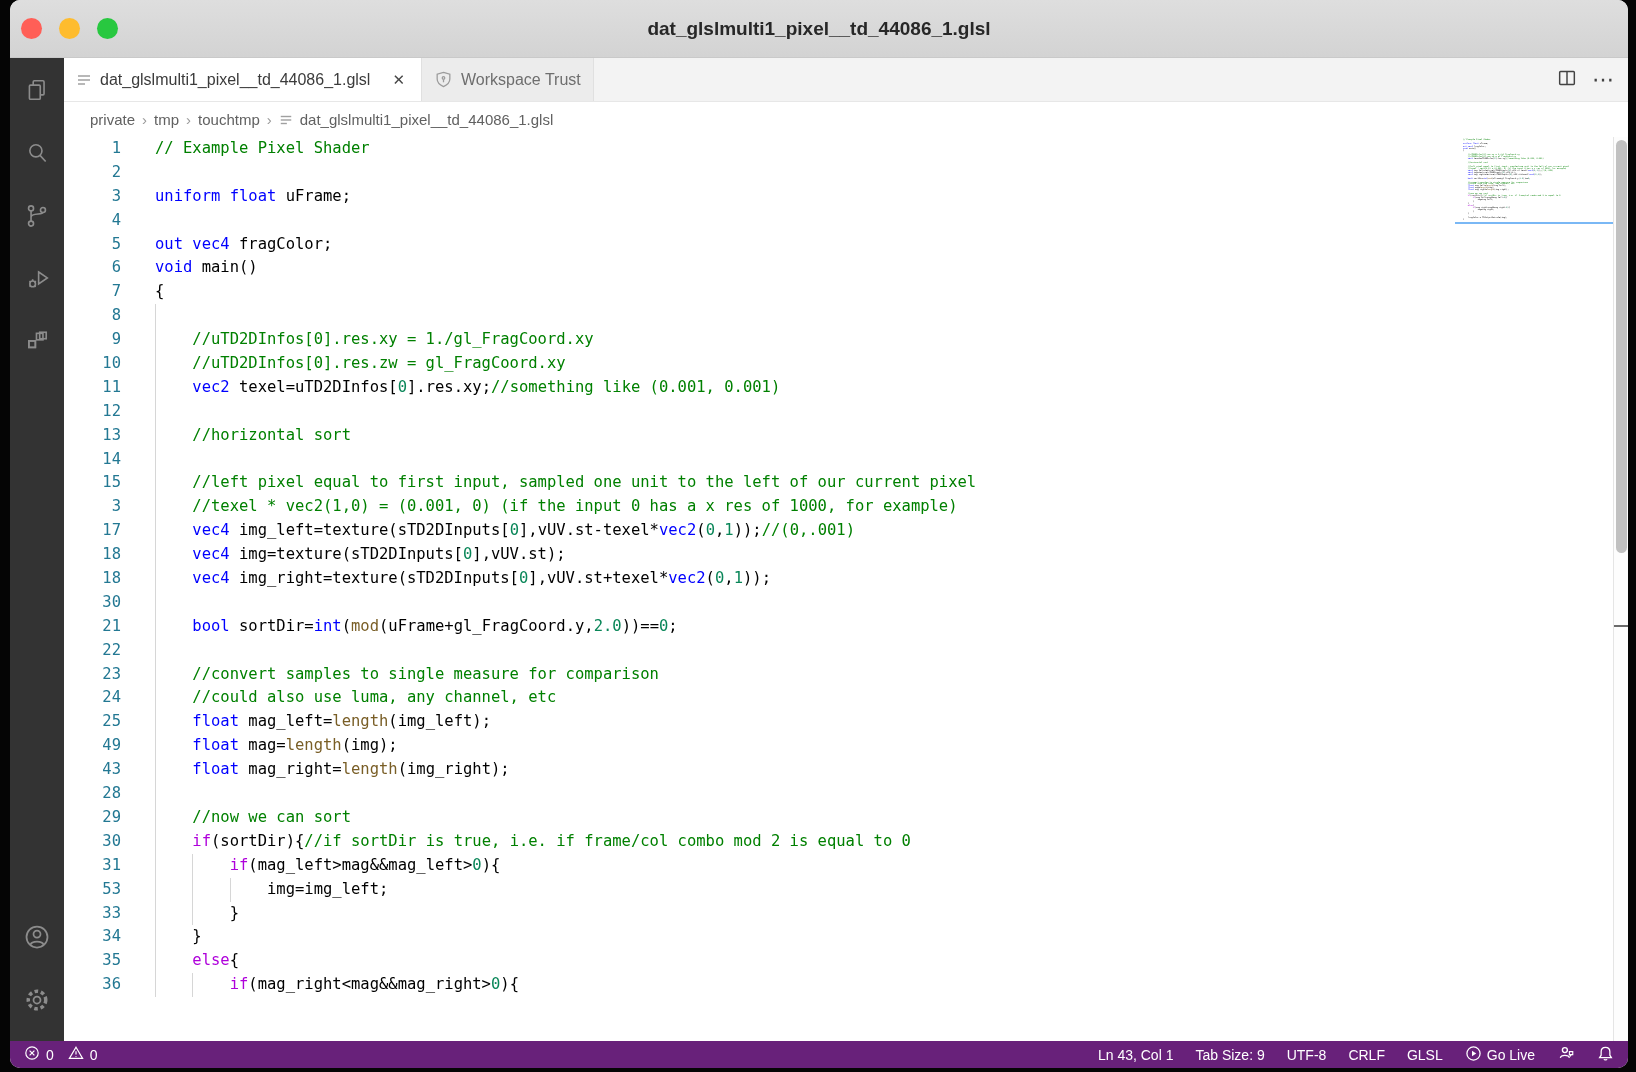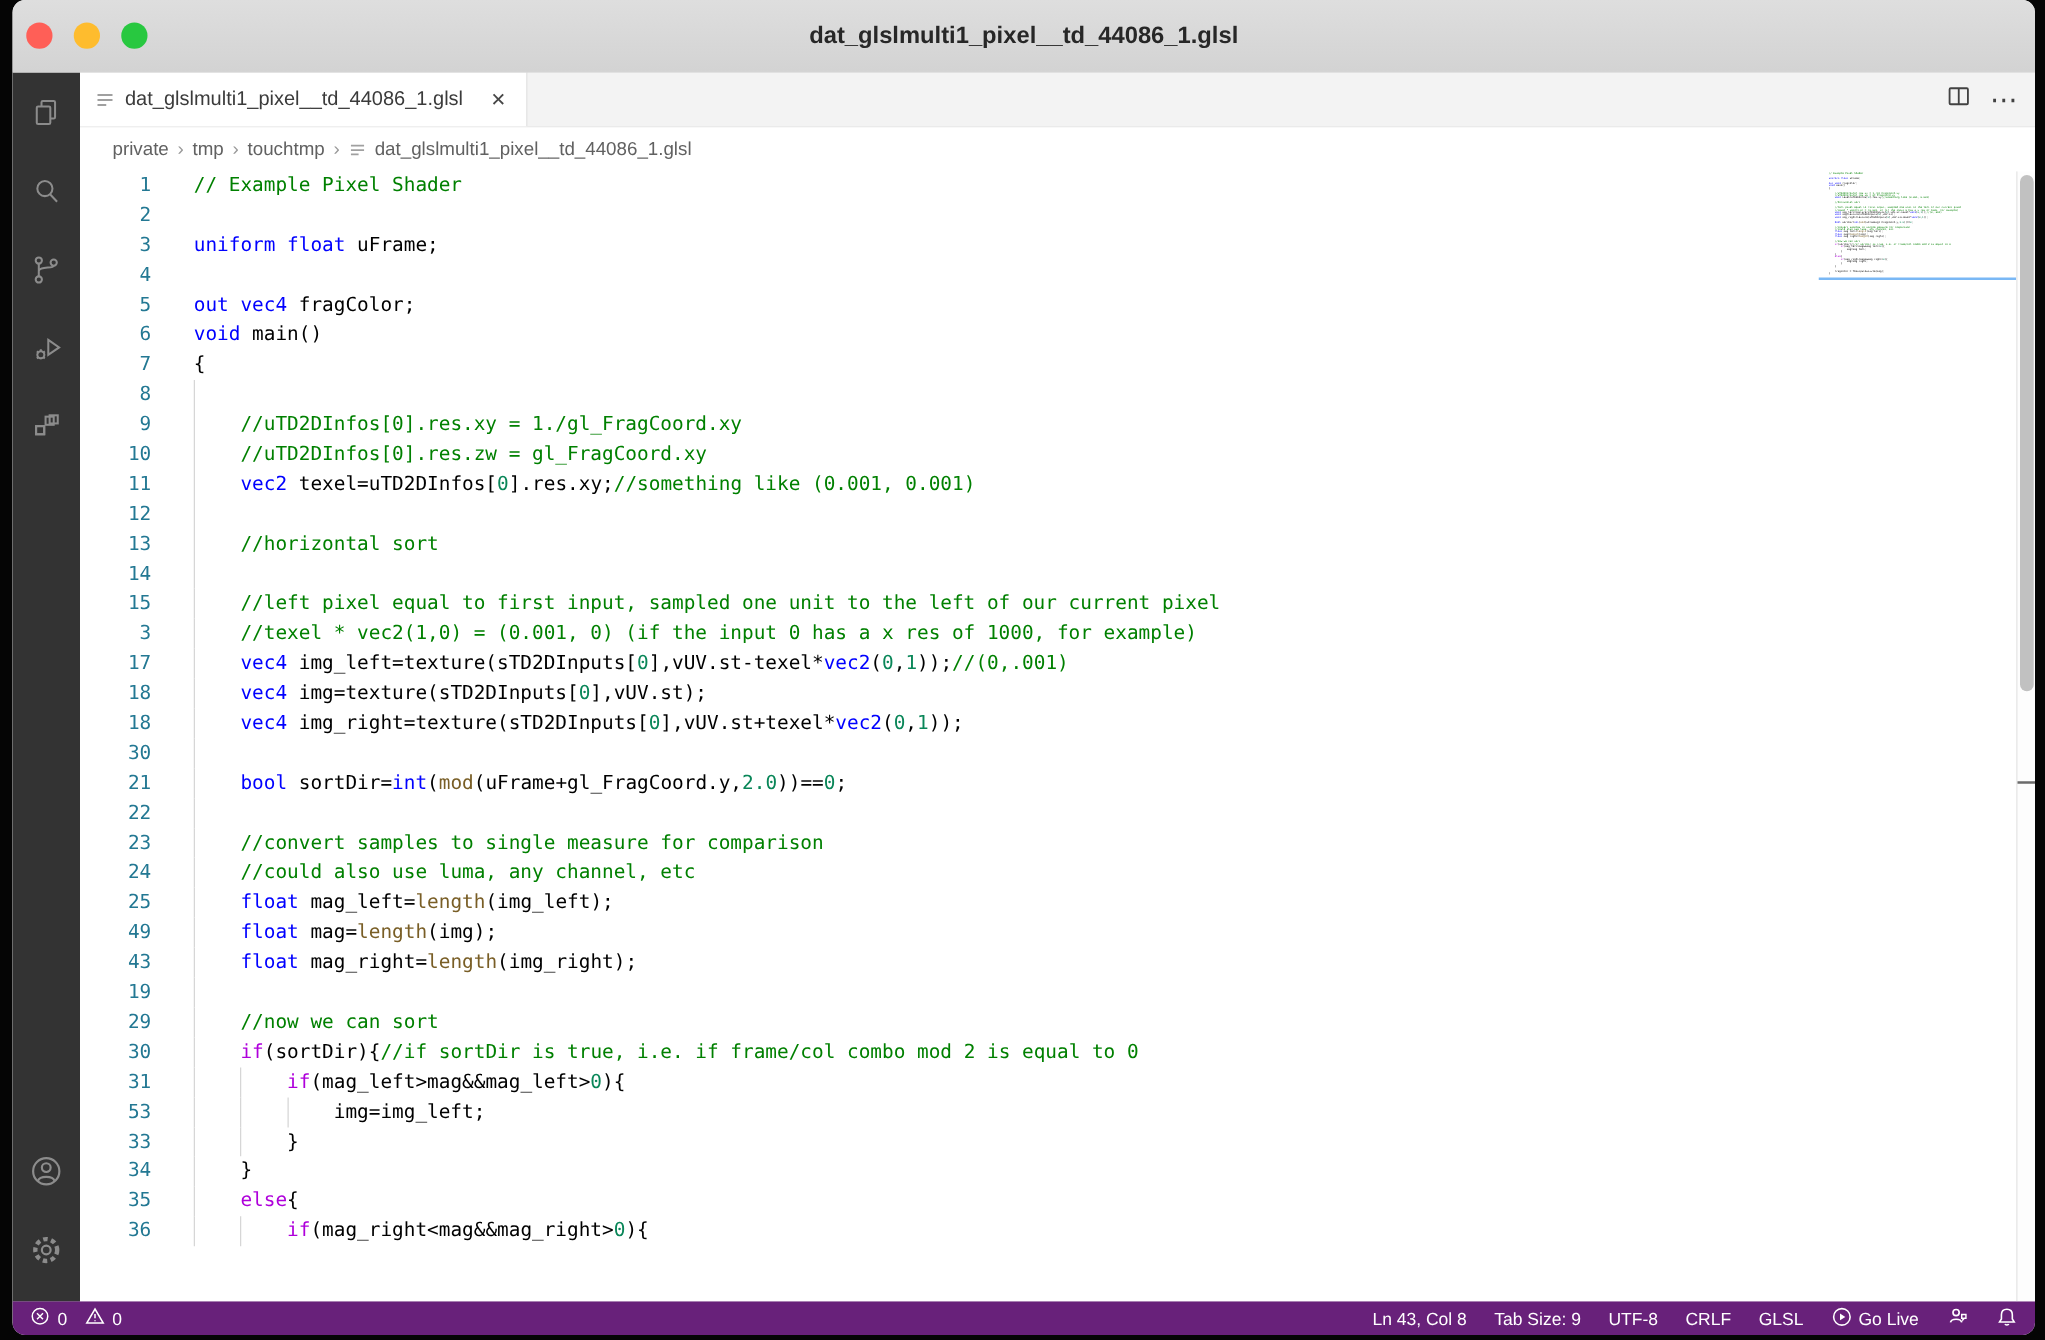--- a/index.html
+++ b/index.html
@@ -139,20 +139,30 @@
             <svg width="16" height="16" viewBox="0 0 16 16">
                 <g stroke="#a0a0a0" stroke-width="1.6">
                   <line x1="2" y1="4" x2="14" y2="4"></line>
                   <line x1="2" y1="8" x2="14" y2="8"></line>
                   <line x1="2" y1="12" x2="9" y2="12"></line>
                 </g>
               </svg>
           </span>
           <span>dat_glslmulti1_pixel__td_44086_1.glsl</span>
           <span class="tabclose">✕</span>
+        </div>
+        <div class="tab inactive">
+          <span class="tinyicon">
+            <svg width="19" height="19" viewBox="0 0 24 24" fill="none" stroke="#9b9b9b" stroke-width="1.6">
+                <path d="M12 3 l8 2.2 v6.3 c0 4.5-3.5 7.5-8 9.5 c-4.5-2-8-5-8-9.5 v-6.3 z"></path>
+                <circle cx="12" cy="10" r="1.6"></circle>
+                <line x1="12" y1="12" x2="12" y2="15.5"></line>
+              </svg>
+          </span>
+          <span>Workspace Trust</span>
         </div>
         <div class="tabactions">
           <span>
             <svg width="22" height="22" viewBox="0 0 24 24" fill="none" stroke="#424242" stroke-width="1.6">
                 <rect x="4" y="5" width="16" height="14" rx="1"></rect>
                 <line x1="12" y1="5" x2="12" y2="19"></line>
               </svg>
           </span>
           <span class="moredots">⋯</span>
         </div>
@@ -199,21 +209,21 @@
             <div class="gnum">18</div>
             <div class="gnum">18</div>
             <div class="gnum">30</div>
             <div class="gnum">21</div>
             <div class="gnum">22</div>
             <div class="gnum">23</div>
             <div class="gnum">24</div>
             <div class="gnum">25</div>
             <div class="gnum">49</div>
             <div class="gnum">43</div>
-            <div class="gnum">19</div>
+            <div class="gnum">28</div>
             <div class="gnum">29</div>
             <div class="gnum">30</div>
             <div class="gnum">31</div>
             <div class="gnum">53</div>
             <div class="gnum">33</div>
             <div class="gnum">34</div>
             <div class="gnum">35</div>
             <div class="gnum">36</div>
           </div>
         <div class="codearea"><div class="cline"><span class="tk-c">// Example Pixel Shader</span></div><div class="cline"></div><div class="cline"><span class="tk-k">uniform</span><span class="tk-p"> </span><span class="tk-k">float</span><span class="tk-p"> uFrame;</span></div><div class="cline"></div><div class="cline"><span class="tk-k">out</span><span class="tk-p"> </span><span class="tk-k">vec4</span><span class="tk-p"> fragColor;</span></div><div class="cline"><span class="tk-k">void</span><span class="tk-p"> main()</span></div><div class="cline"><span class="tk-p">{</span></div><div class="cline"><span class="guide" style="left: 0px;"></span></div><div class="cline"><span class="guide" style="left: 0px;"></span><span class="tk-p">    </span><span class="tk-c">//uTD2DInfos[0].res.xy = 1./gl_FragCoord.xy</span></div><div class="cline"><span class="guide" style="left: 0px;"></span><span class="tk-p">    </span><span class="tk-c">//uTD2DInfos[0].res.zw = gl_FragCoord.xy</span></div><div class="cline"><span class="guide" style="left: 0px;"></span><span class="tk-p">    </span><span class="tk-k">vec2</span><span class="tk-p"> texel=uTD2DInfos[</span><span class="tk-n">0</span><span class="tk-p">].res.xy;</span><span class="tk-c">//something like (0.001, 0.001)</span></div><div class="cline"><span class="guide" style="left: 0px;"></span></div><div class="cline"><span class="guide" style="left: 0px;"></span><span class="tk-p">    </span><span class="tk-c">//horizontal sort</span></div><div class="cline"><span class="guide" style="left: 0px;"></span></div><div class="cline"><span class="guide" style="left: 0px;"></span><span class="tk-p">    </span><span class="tk-c">//left pixel equal to first input, sampled one unit to the left of our current pixel</span></div><div class="cline"><span class="guide" style="left: 0px;"></span><span class="tk-p">    </span><span class="tk-c">//texel * vec2(1,0) = (0.001, 0) (if the input 0 has a x res of 1000, for example)</span></div><div class="cline"><span class="guide" style="left: 0px;"></span><span class="tk-p">    </span><span class="tk-k">vec4</span><span class="tk-p"> img_left=texture(sTD2DInputs[</span><span class="tk-n">0</span><span class="tk-p">],vUV.st-texel*</span><span class="tk-k">vec2</span><span class="tk-p">(</span><span class="tk-n">0</span><span class="tk-p">,</span><span class="tk-n">1</span><span class="tk-p">));</span><span class="tk-c">//(0,.001)</span></div><div class="cline"><span class="guide" style="left: 0px;"></span><span class="tk-p">    </span><span class="tk-k">vec4</span><span class="tk-p"> img=texture(sTD2DInputs[</span><span class="tk-n">0</span><span class="tk-p">],vUV.st);</span></div><div class="cline"><span class="guide" style="left: 0px;"></span><span class="tk-p">    </span><span class="tk-k">vec4</span><span class="tk-p"> img_right=texture(sTD2DInputs[</span><span class="tk-n">0</span><span class="tk-p">],vUV.st+texel*</span><span class="tk-k">vec2</span><span class="tk-p">(</span><span class="tk-n">0</span><span class="tk-p">,</span><span class="tk-n">1</span><span class="tk-p">));</span></div><div class="cline"><span class="guide" style="left: 0px;"></span></div><div class="cline"><span class="guide" style="left: 0px;"></span><span class="tk-p">    </span><span class="tk-k">bool</span><span class="tk-p"> sortDir=</span><span class="tk-k">int</span><span class="tk-p">(</span><span class="tk-f">mod</span><span class="tk-p">(uFrame+gl_FragCoord.y,</span><span class="tk-n">2.0</span><span class="tk-p">))==</span><span class="tk-n">0</span><span class="tk-p">;</span></div><div class="cline"><span class="guide" style="left: 0px;"></span></div><div class="cline"><span class="guide" style="left: 0px;"></span><span class="tk-p">    </span><span class="tk-c">//convert samples to single measure for comparison</span></div><div class="cline"><span class="guide" style="left: 0px;"></span><span class="tk-p">    </span><span class="tk-c">//could also use luma, any channel, etc</span></div><div class="cline"><span class="guide" style="left: 0px;"></span><span class="tk-p">    </span><span class="tk-k">float</span><span class="tk-p"> mag_left=</span><span class="tk-f">length</span><span class="tk-p">(img_left);</span></div><div class="cline"><span class="guide" style="left: 0px;"></span><span class="tk-p">    </span><span class="tk-k">float</span><span class="tk-p"> mag=</span><span class="tk-f">length</span><span class="tk-p">(img);</span></div><div class="cline"><span class="guide" style="left: 0px;"></span><span class="tk-p">    </span><span class="tk-k">float</span><span class="tk-p"> mag_right=</span><span class="tk-f">length</span><span class="tk-p">(img_right);</span></div><div class="cline"><span class="guide" style="left: 0px;"></span></div><div class="cline"><span class="guide" style="left: 0px;"></span><span class="tk-p">    </span><span class="tk-c">//now we can sort</span></div><div class="cline"><span class="guide" style="left: 0px;"></span><span class="tk-p">    </span><span class="tk-x">if</span><span class="tk-p">(sortDir){</span><span class="tk-c">//if sortDir is true, i.e. if frame/col combo mod 2 is equal to 0</span></div><div class="cline"><span class="guide" style="left: 0px;"></span><span class="guide" style="left: 37.332px;"></span><span class="tk-p">        </span><span class="tk-x">if</span><span class="tk-p">(mag_left&gt;mag&amp;&amp;mag_left&gt;</span><span class="tk-n">0</span><span class="tk-p">){</span></div><div class="cline"><span class="guide" style="left: 0px;"></span><span class="guide" style="left: 37.332px;"></span><span class="guide" style="left: 74.664px;"></span><span class="tk-p">            img=img_left;</span></div><div class="cline"><span class="guide" style="left: 0px;"></span><span class="guide" style="left: 37.332px;"></span><span class="tk-p">        }</span></div><div class="cline"><span class="guide" style="left: 0px;"></span><span class="tk-p">    }</span></div><div class="cline"><span class="guide" style="left: 0px;"></span><span class="tk-p">    </span><span class="tk-x">else</span><span class="tk-p">{</span></div><div class="cline"><span class="guide" style="left: 0px;"></span><span class="guide" style="left: 37.332px;"></span><span class="tk-p">        </span><span class="tk-x">if</span><span class="tk-p">(mag_right&lt;mag&amp;&amp;mag_right&gt;</span><span class="tk-n">0</span><span class="tk-p">){</span></div></div>
@@ -286,21 +296,21 @@
       <span class="sbicon" style="margin-left:8px">
         <svg width="16" height="16" viewBox="0 0 16 16">
             <path d="M8 2.2 L14.6 13.4 H1.4 Z"></path>
             <line x1="8" y1="6.2" x2="8" y2="9.6"></line>
             <line x1="8" y1="11.2" x2="8" y2="11.9"></line>
           </svg>
       </span>
       <span>0</span>
     </div>
     <div class="sbright">
-      <span class="sbitem">Ln 43, Col 8</span>
+      <span class="sbitem">Ln 43, Col 1</span>
       <span class="sbitem">Tab Size: 9</span>
       <span class="sbitem">UTF-8</span>
       <span class="sbitem">CRLF</span>
       <span class="sbitem">GLSL</span>
       <span class="sbitem">
         <span class="sbicon">
           <svg width="17" height="17" viewBox="0 0 16 16">
               <circle cx="8" cy="8" r="6.2"></circle>
               <path d="M6.6 5.4 L10.6 8 L6.6 10.6 Z" fill="#fff" stroke="none"></path>
             </svg>

